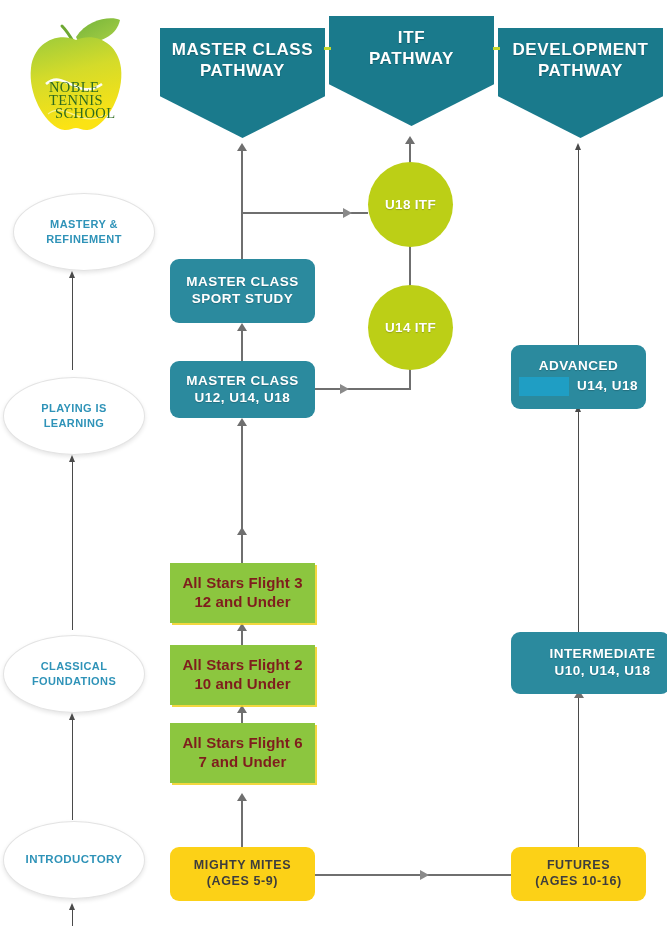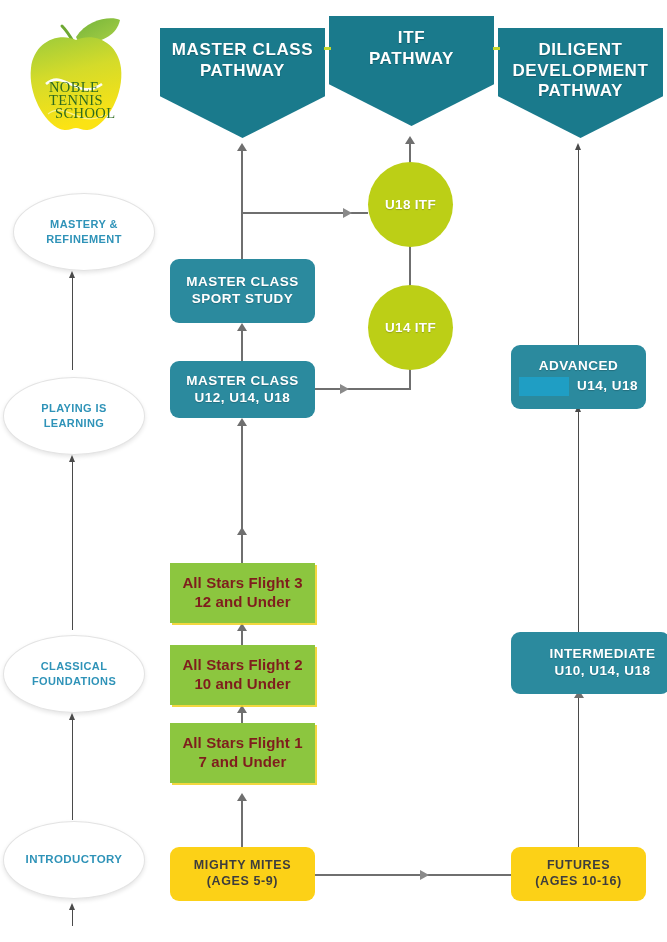--- a/index.html
+++ b/index.html
@@ -152,21 +152,20 @@
   </div>
 </div>
 <div class="banner" id="banner-itf">
   <div class="btxt">
     <div>ITF</div>
     <div>PATHWAY</div>
   </div>
 </div>
 <div class="banner" id="banner-diligent">
   <div class="btxt">
-    <div>DILIGENT</div>
     <div>DEVELOPMENT</div>
     <div>PATHWAY</div>
   </div>
 </div>
 <div class="banner-link" id="banner-link-1"></div>
 <div class="banner-link" id="banner-link-2"></div>
 
 <div class="stage" id="stage-mastery">
   <div class="stxt">
     <div>MASTERY &amp;</div>
@@ -265,21 +264,21 @@
   </div>
 </div>
 <div class="box box-green" id="box-asf2">
   <div>
     <div>All Stars Flight 2</div>
     <div>10 and Under</div>
   </div>
 </div>
 <div class="box box-green" id="box-asf1">
   <div>
-    <div>All Stars Flight 1</div>
+    <div>All Stars Flight 6</div>
     <div>7 and Under</div>
   </div>
 </div>
 <div class="box box-yellow" id="box-mighty">
   <div>
     <div>MIGHTY MITES</div>
     <div>(AGES 5-9)</div>
   </div>
 </div>
 

